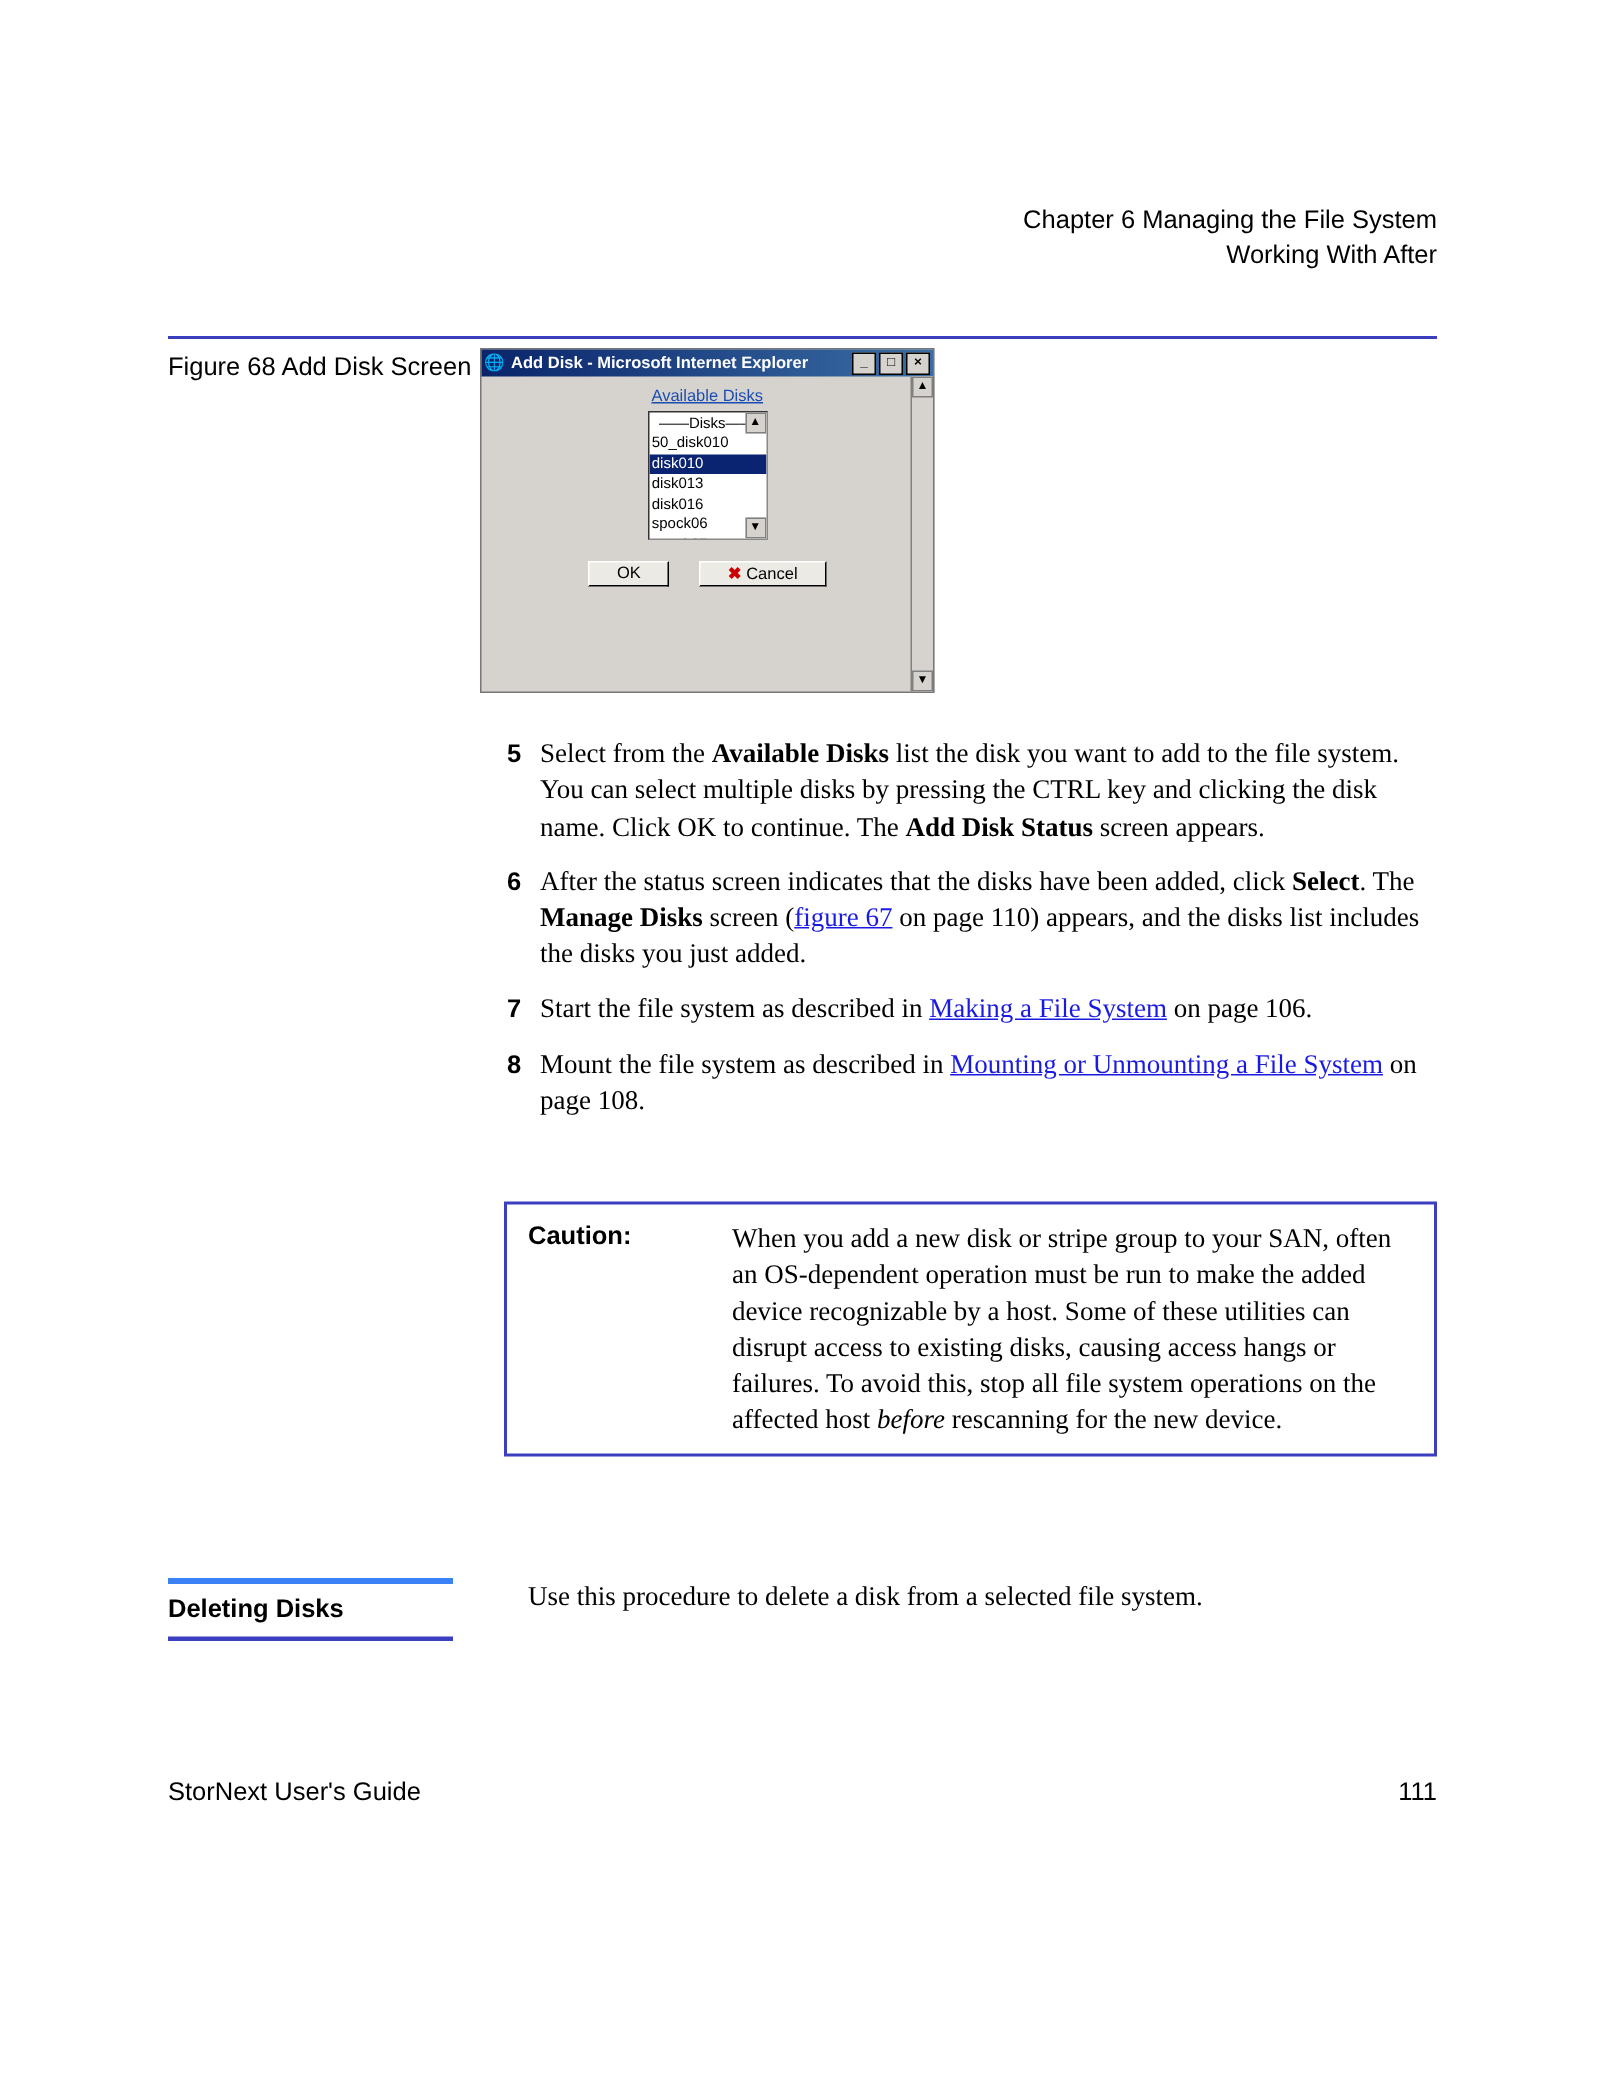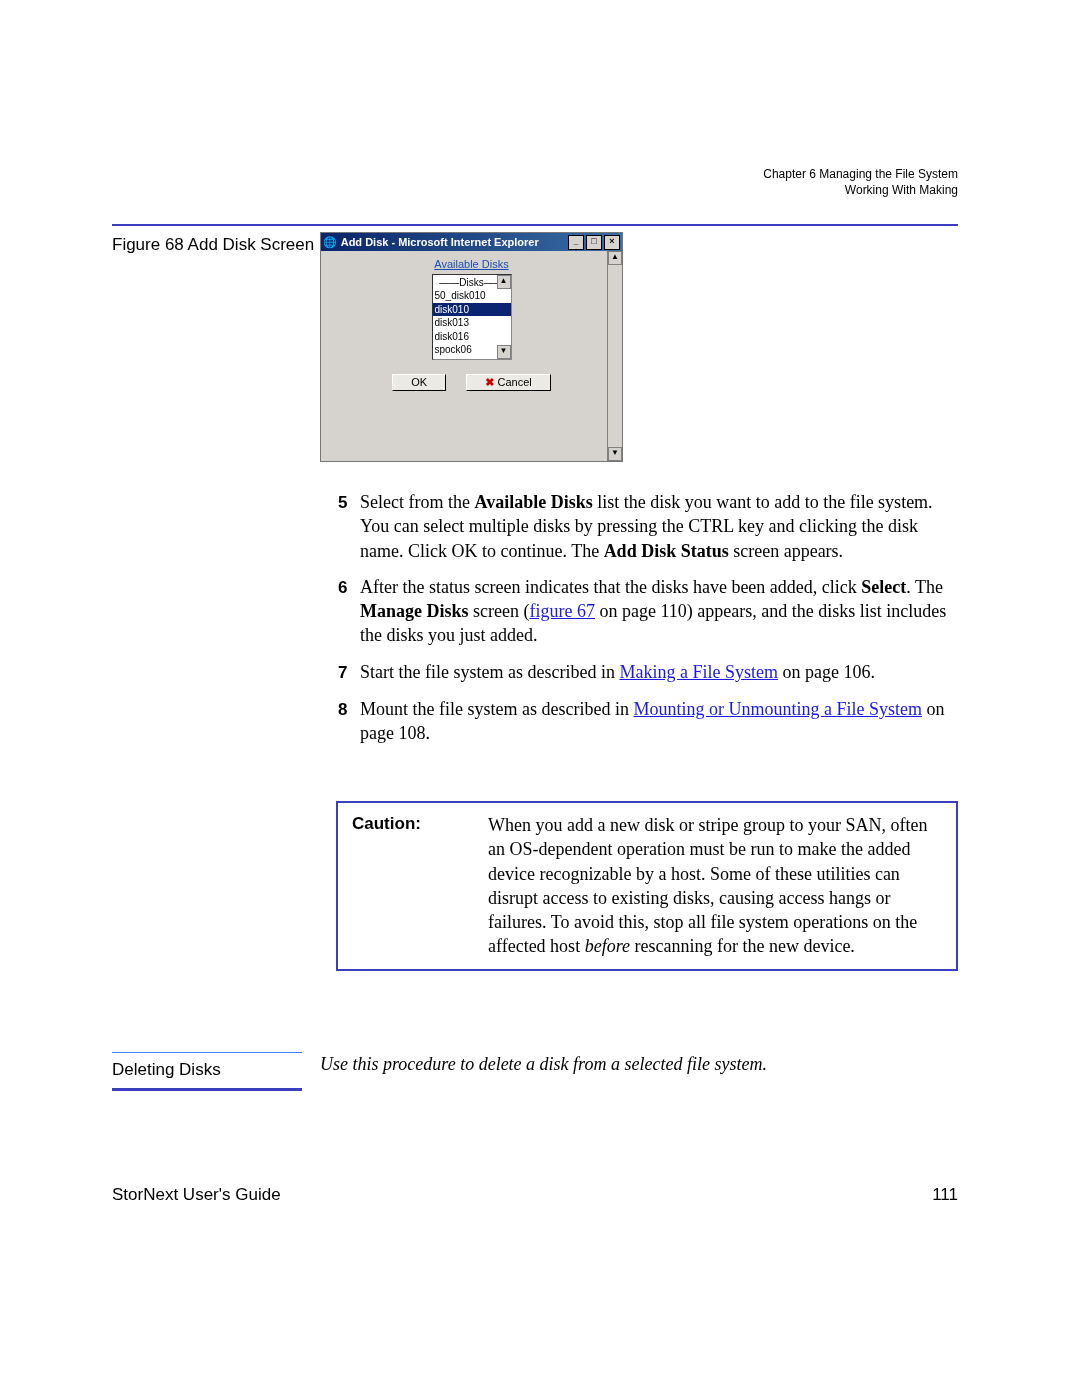--- a/index.html
+++ b/index.html
@@ -12,25 +12,25 @@
     line-height: 1.35;
   }
   .page {
     width: 1080px;
     height: 1397px;
     position: relative;
     box-sizing: border-box;
   }
   .header {
     position: absolute;
-    top: 166px;
+    top: 136px;
     right: 122px;
     text-align: right;
     font-family: Arial, Helvetica, sans-serif;
-    font-size: 12px;
+    font-size: 17px;
     color: #000;
   }
   .hrule {
     position: absolute;
     left: 112px;
     right: 122px;
     top: 224px;
     height: 2px;
     background: #3b3fbf;
   }
@@ -214,33 +214,32 @@
     font-size: 17px;
   }
   .caution .ctxt { flex: 1; }
   .ital { font-style: italic; }
 
   .section-head {
     position: absolute;
     left: 112px;
     top: 1052px;
     width: 190px;
-    border-top: 1px solid #3b82f6;
+    border-top: 4px solid #3b82f6;
     border-bottom: 3px solid #3b3fbf;
     padding: 6px 0;
     font-family: Arial, Helvetica, sans-serif;
-    font-weight: normal;
+    font-weight: bold;
     font-size: 17px;
   }
   .section-text {
     position: absolute;
-    left: 320px;
+    left: 352px;
     right: 122px;
     top: 1052px;
-    font-style: italic;
   }
 
   .footer-left {
     position: absolute;
     left: 112px;
     bottom: 190px;
     font-family: Arial, Helvetica, sans-serif;
     font-size: 17px;
   }
   .footer-right {
@@ -251,21 +250,21 @@
     font-size: 17px;
   }
 </style>
 </head>
 <body>
 
 <div class="page">
 
   <div class="header">
     <div>Chapter 6  Managing the File System</div>
-    <div>Working With Making</div>
+    <div>Working With After</div>
   </div>
 
   <div class="hrule"></div>
 
   <div class="figcap">Figure 68  Add Disk Screen</div>
 
   <div class="shot">
     <div class="titlebar">
       <span style="margin-right:4px;">🌐</span>
       <span>Add Disk - Microsoft Internet Explorer</span>

